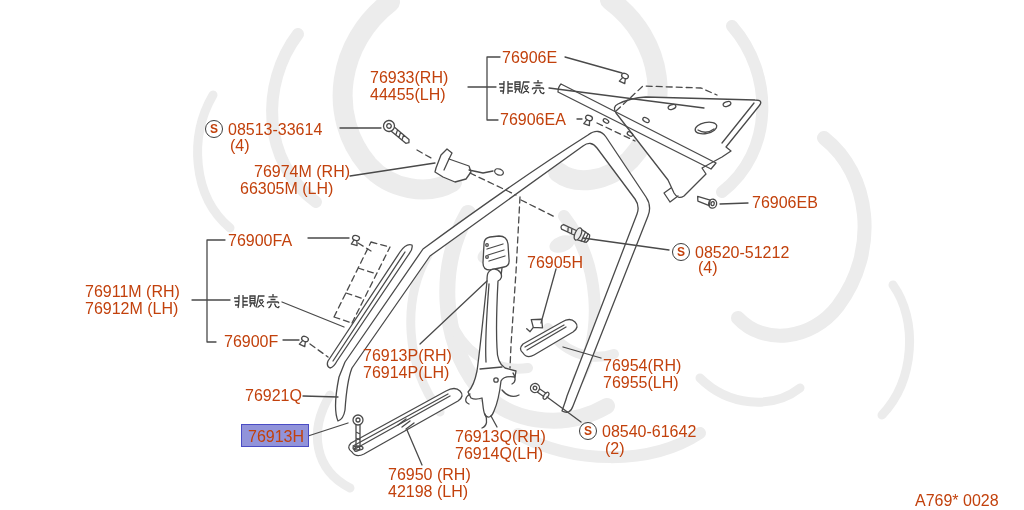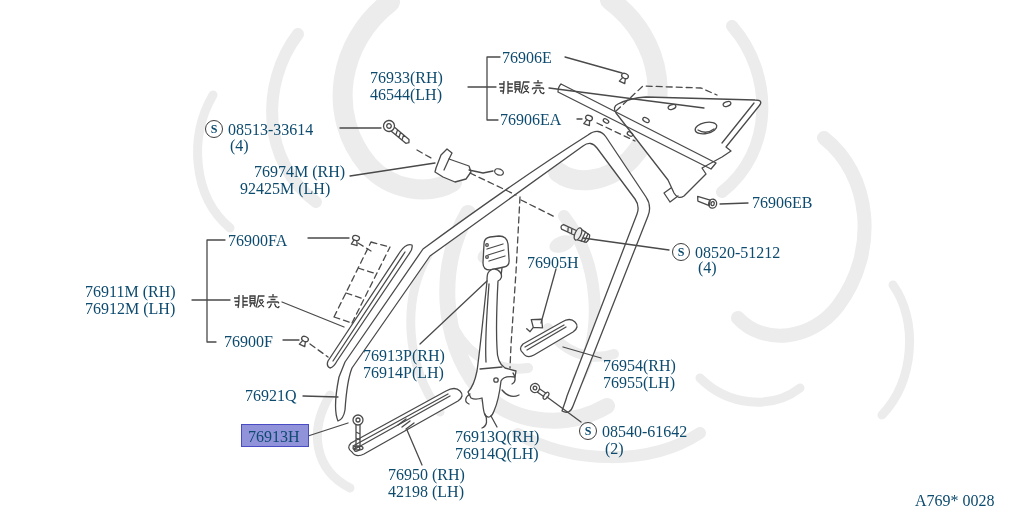--- a/index.html
+++ b/index.html
@@ -1,16 +1,16 @@
 <!DOCTYPE html>
 <html style="--hl-fill: #9193da; --hl-border: #4a4cc4;"><head>
 <meta charset="utf-8">
 <style>
   html,body{margin:0;padding:0;background:#fff;width:1024px;height:510px;overflow:hidden}
-  #stage{position:relative;width:1024px;height:510px;font-family:Liberation Serif, serif;color:#0c4a6e}
+  #stage{position:relative;width:1024px;height:510px;font-family:Liberation Sans, sans-serif;color:#c2410c}
   svg{position:absolute;left:0;top:0}
   .lbl{position:absolute;font-size:16px;line-height:17px;letter-spacing:0;white-space:pre}
   .srow{position:absolute;display:flex;align-items:center;gap:5px;font-size:16px;line-height:17px}
   .scirc{display:inline-flex;align-items:center;justify-content:center;width:16px;height:16px;border:1.4px solid #3d3d3d;border-radius:50%;font-size:12px;font-weight:600;flex:none}
   .hl{position:absolute;background:var(--hl-fill,#9193da);border:1.5px solid var(--hl-border,#4a4cc4)}
   .kanji{position:absolute}
 </style>
 </head>
 <body>
 
@@ -187,29 +187,29 @@
       <path d="M358,243 L371,251"></path>
       <path d="M310,344 L328,357"></path>
     </g>
   </g>
 </svg>
 
 <div class="hl" style="left:241px;top:424px;width:66px;height:21px"></div>
 
 <div class="lbl" style="left:502px;top:49px">76906E</div>
 <div class="lbl" style="left:370px;top:69px">76933(RH)</div>
-<div class="lbl" style="left:370px;top:86px">46544(LH)</div>
+<div class="lbl" style="left:370px;top:86px">44455(LH)</div>
 <div class="lbl" style="left:500px;top:111px">76906EA</div>
 <div class="srow" style="left:205px;top:120px">
   <span class="scirc">S</span>
   <span>08513-33614</span>
 </div>
 <div class="lbl" style="left:230px;top:137px">(4)</div>
 <div class="lbl" style="left:254px;top:163px">76974M (RH)</div>
-<div class="lbl" style="left:240px;top:180px">92425M (LH)</div>
+<div class="lbl" style="left:240px;top:180px">66305M (LH)</div>
 <div class="lbl" style="left:752px;top:194px">76906EB</div>
 <div class="srow" style="left:672px;top:243px">
   <span class="scirc">S</span>
   <span>08520-51212</span>
 </div>
 <div class="lbl" style="left:698px;top:259px">(4)</div>
 <div class="lbl" style="left:228px;top:232px">76900FA</div>
 <div class="lbl" style="left:85px;top:283px">76911M (RH)</div>
 <div class="lbl" style="left:85px;top:300px">76912M (LH)</div>
 <div class="lbl" style="left:224px;top:333px">76900F</div>

